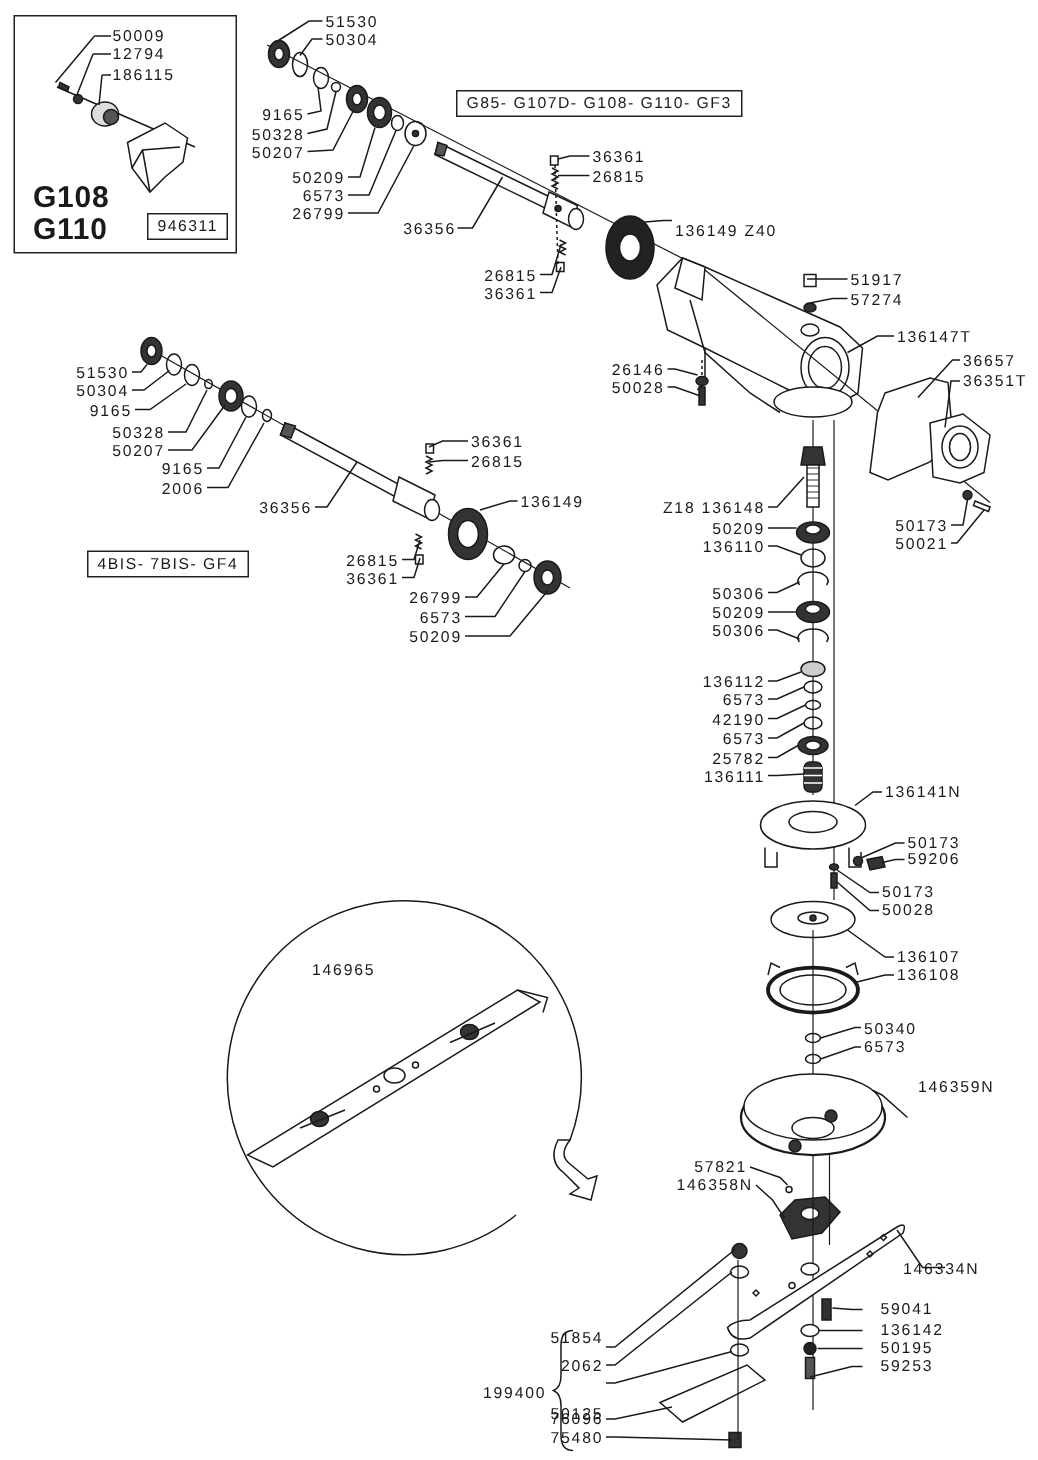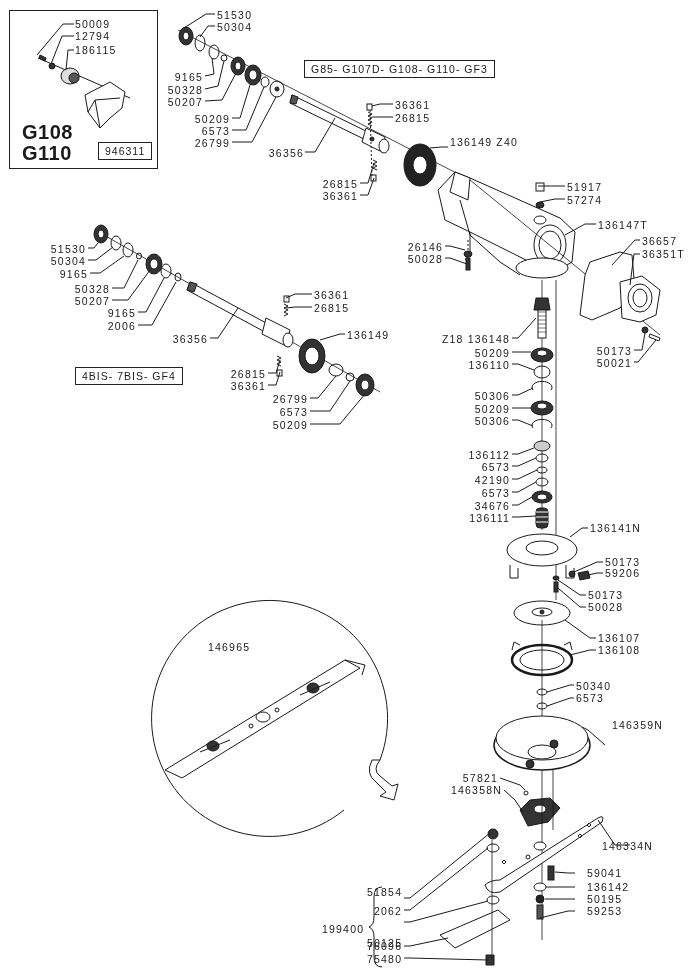--- a/index.html
+++ b/index.html
@@ -285,36 +285,36 @@
 
 <div class="inset"></div>
 <span class="lbl" style="left:75px;top:18px">50009</span>
 <span class="lbl" style="left:75px;top:30px">12794</span>
 <span class="lbl" style="left:75px;top:44px">186115</span>
 <div class="model" style="left:22px;top:121px">G108</div>
 <div class="model" style="left:22px;top:142px">G110</div>
 <div class="boxlbl" style="left:98px;top:142px">946311</div>
 
 <div class="boxlbl" style="left:304px;top:60px">G85- G107D- G108- G110- GF3</div>
-<div class="boxlbl" style="left:75px;top:367px">4BIS- 7BIS- GF4</div>
+<div class="boxlbl" style="left:58px;top:367px">4BIS- 7BIS- GF4</div>
 
 <span class="lbl" style="left:217px;top:9px">51530</span>
 <span class="lbl" style="left:217px;top:21px">50304</span>
 <span class="lbl r" style="left:160px;top:71px;width:43px">9165</span>
 <span class="lbl r" style="left:160px;top:84px;width:43px">50328</span>
 <span class="lbl r" style="left:160px;top:96px;width:43px">50207</span>
 <span class="lbl r" style="left:185px;top:113px;width:45px">50209</span>
 <span class="lbl r" style="left:185px;top:125px;width:45px">6573</span>
 <span class="lbl r" style="left:185px;top:137px;width:45px">26799</span>
 <span class="lbl r" style="left:260px;top:147px;width:44px">36356</span>
 <span class="lbl" style="left:395px;top:99px">36361</span>
 <span class="lbl" style="left:395px;top:112px">26815</span>
 <span class="lbl r" style="left:305px;top:178px;width:53px">26815</span>
 <span class="lbl r" style="left:305px;top:190px;width:53px">36361</span>
-<span class="lbl" style="left:450px;top:136px">136149 Z40</span>
+<span class="lbl" style="left:450px;top:148px">136149 Z40</span>
 
 <span class="lbl" style="left:567px;top:181px">51917</span>
 <span class="lbl" style="left:567px;top:194px">57274</span>
 <span class="lbl" style="left:598px;top:219px">136147T</span>
 <span class="lbl" style="left:642px;top:235px">36657</span>
 <span class="lbl" style="left:642px;top:248px">36351T</span>
 <span class="lbl r" style="left:395px;top:241px;width:48px">26146</span>
 <span class="lbl r" style="left:395px;top:253px;width:48px">50028</span>
 <span class="lbl r" style="left:585px;top:345px;width:47px">50173</span>
 <span class="lbl r" style="left:585px;top:357px;width:47px">50021</span>
@@ -339,21 +339,21 @@
 <span class="lbl r" style="left:420px;top:333px;width:90px">Z18 136148</span>
 <span class="lbl r" style="left:440px;top:347px;width:70px">50209</span>
 <span class="lbl r" style="left:440px;top:359px;width:70px">136110</span>
 <span class="lbl r" style="left:440px;top:390px;width:70px">50306</span>
 <span class="lbl r" style="left:440px;top:403px;width:70px">50209</span>
 <span class="lbl r" style="left:440px;top:415px;width:70px">50306</span>
 <span class="lbl r" style="left:440px;top:449px;width:70px">136112</span>
 <span class="lbl r" style="left:440px;top:461px;width:70px">6573</span>
 <span class="lbl r" style="left:440px;top:474px;width:70px">42190</span>
 <span class="lbl r" style="left:440px;top:487px;width:70px">6573</span>
-<span class="lbl r" style="left:440px;top:500px;width:70px">34676</span>
+<span class="lbl r" style="left:440px;top:500px;width:70px">25782</span>
 <span class="lbl r" style="left:440px;top:512px;width:70px">136111</span>
 
 <span class="lbl" style="left:590px;top:522px">136141N</span>
 <span class="lbl" style="left:605px;top:556px">50173</span>
 <span class="lbl" style="left:605px;top:567px">59206</span>
 <span class="lbl" style="left:588px;top:589px">50173</span>
 <span class="lbl" style="left:588px;top:601px">50028</span>
 <span class="lbl" style="left:598px;top:632px">136107</span>
 <span class="lbl" style="left:598px;top:644px">136108</span>
 <span class="lbl" style="left:576px;top:680px">50340</span>

